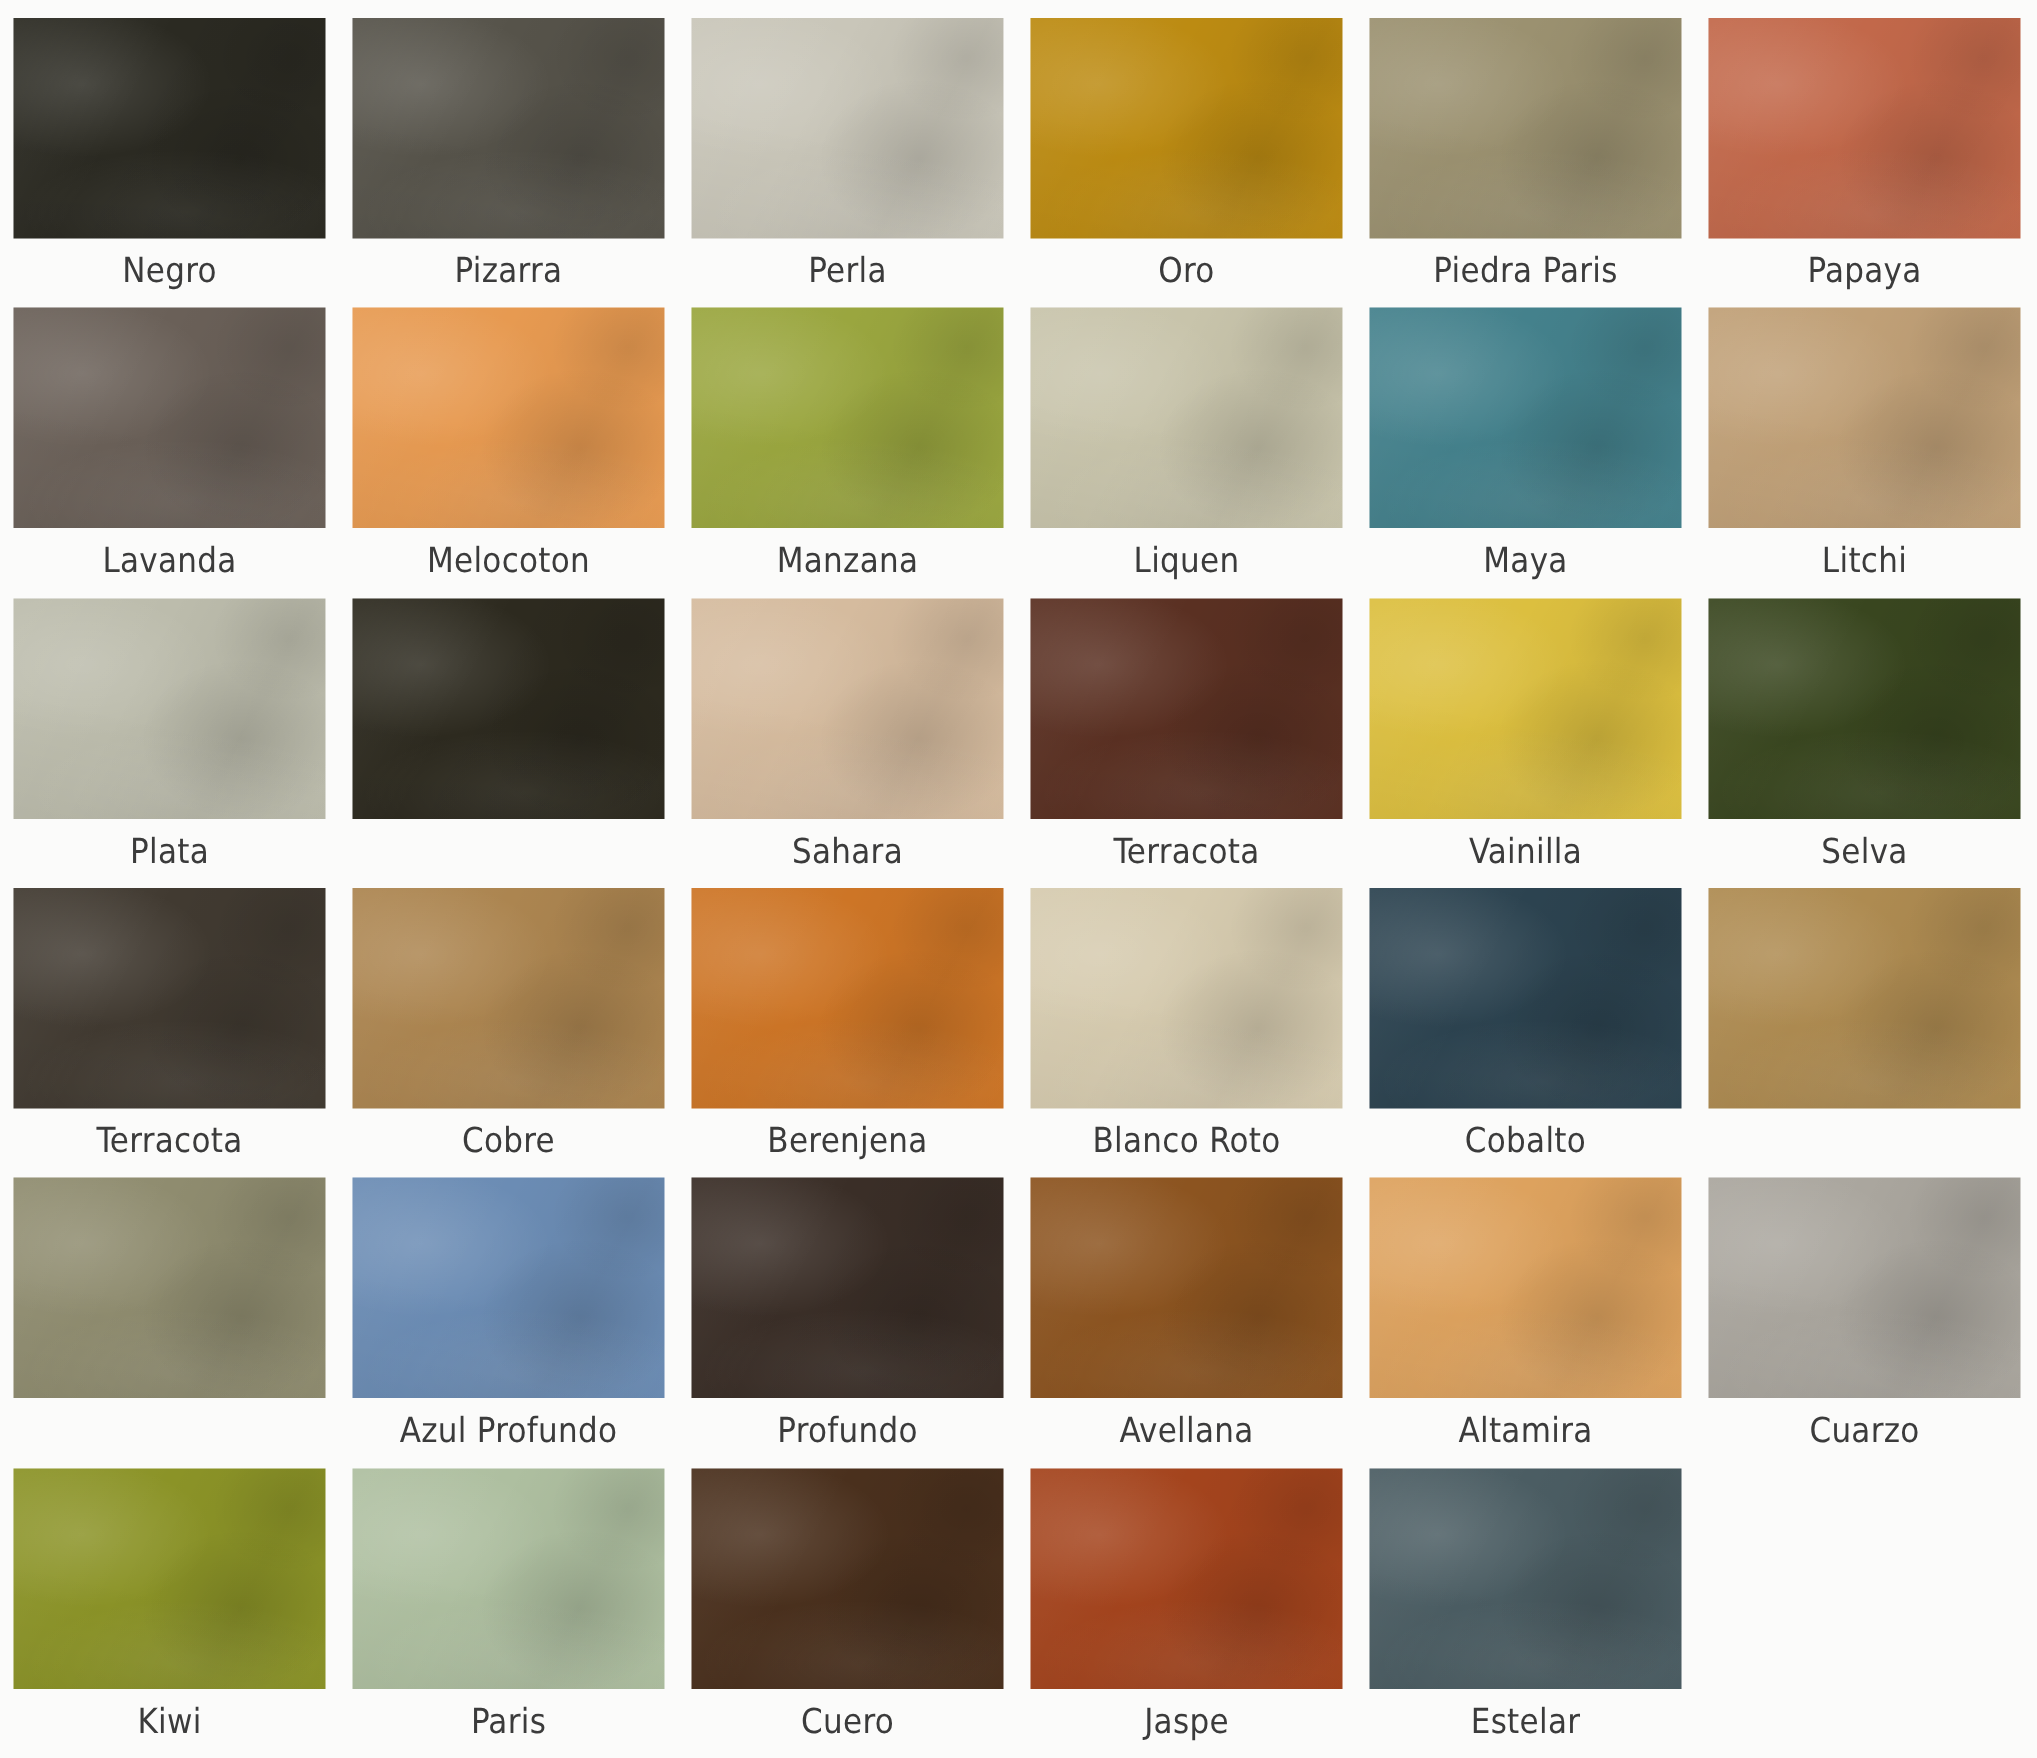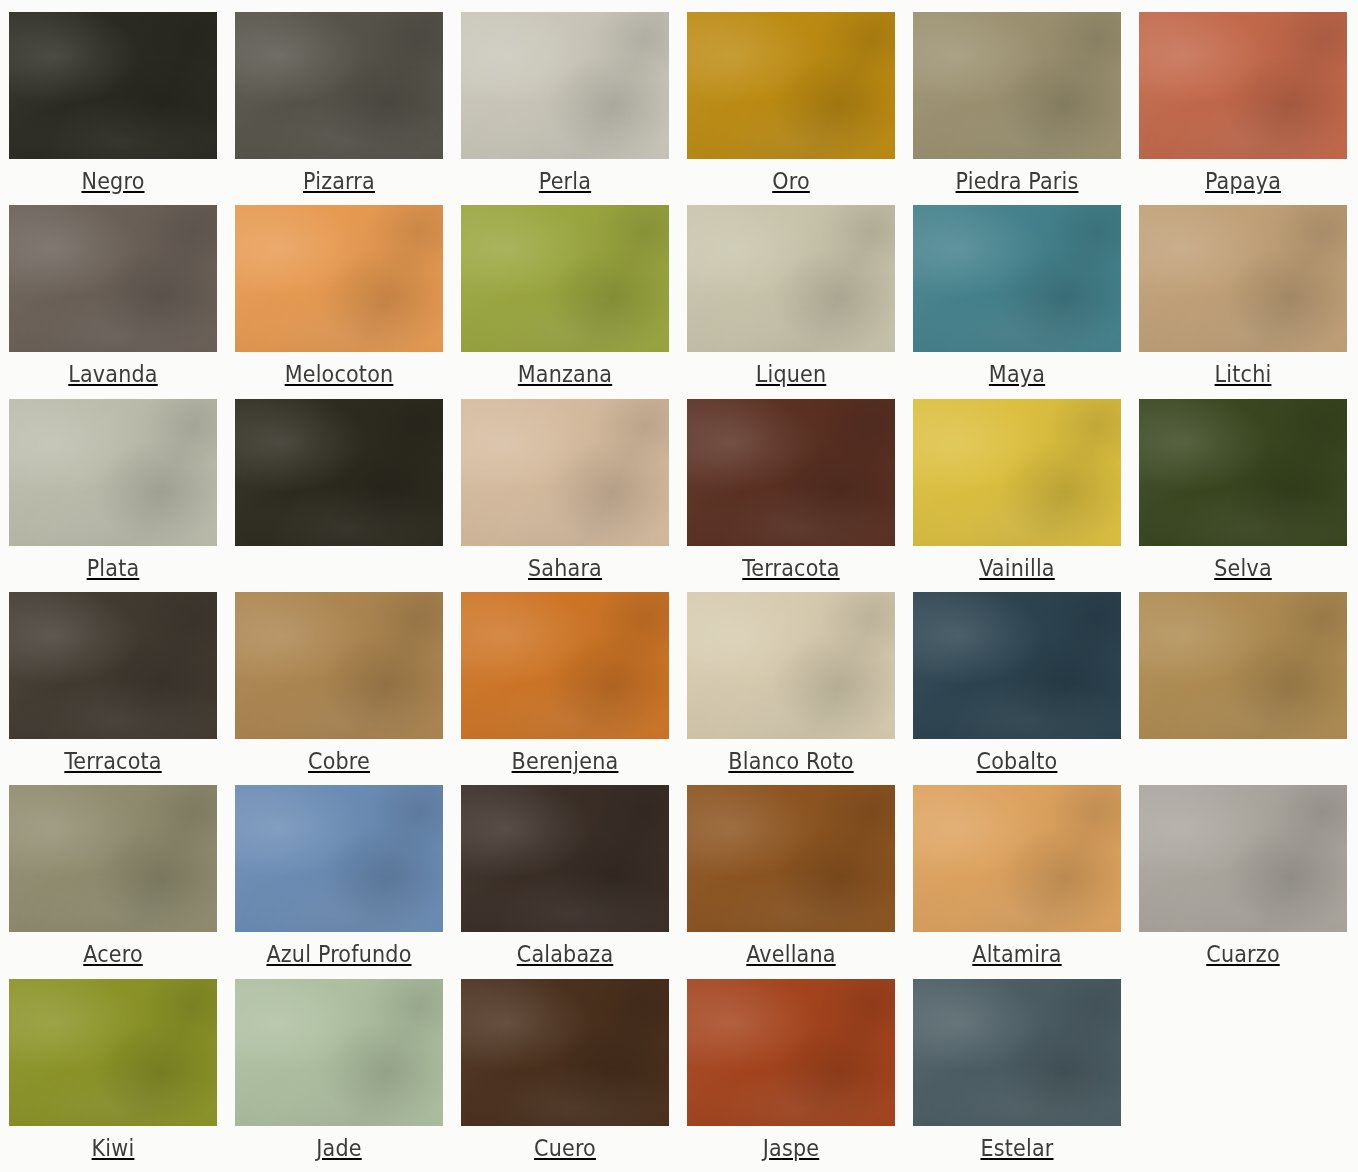--- a/index.html
+++ b/index.html
@@ -14,21 +14,20 @@
   #swatch-grid{
     display:grid;
     grid-template-columns:repeat(6,1fr);
     grid-template-rows:repeat(6,1fr);
     column-gap:18px;
     row-gap:0px;
     padding:12px 11px 0 9px;
     box-sizing:border-box;
     width:1358px;
     height:1172px;
-    text-decoration:underline;
   }
   .swatch-cell{
     display:flex;
     flex-direction:column;
     align-items:stretch;
     min-width:0;
     min-height:0;
   }
   .swatch-chip{
     flex:0 0 147px;
@@ -164,49 +163,48 @@
     </div>
     <div class="swatch-cell">
       <div class="swatch-chip" style="background-color: rgb(44, 67, 80);"></div>
       <div class="swatch-label">Cobalto</div>
     </div>
     <div class="swatch-cell">
       <div class="swatch-chip" style="background-color: rgb(174, 139, 81);"></div>
     </div>
     <div class="swatch-cell">
       <div class="swatch-chip" style="background-color: rgb(143, 140, 111);"></div>
-      <div class="swatch-label">Acero</div>
     </div>
     <div class="swatch-cell">
       <div class="swatch-chip" style="background-color: rgb(107, 140, 180);"></div>
       <div class="swatch-label">Azul Profundo</div>
     </div>
     <div class="swatch-cell">
       <div class="swatch-chip" style="background-color: rgb(58, 46, 39);"></div>
-      <div class="swatch-label">Calabaza</div>
+      <div class="swatch-label">Profundo</div>
     </div>
     <div class="swatch-cell">
       <div class="swatch-chip" style="background-color: rgb(140, 84, 32);"></div>
       <div class="swatch-label">Avellana</div>
     </div>
     <div class="swatch-cell">
       <div class="swatch-chip" style="background-color: rgb(221, 162, 94);"></div>
       <div class="swatch-label">Altamira</div>
     </div>
     <div class="swatch-cell">
       <div class="swatch-chip" style="background-color: rgb(170, 166, 158);"></div>
       <div class="swatch-label">Cuarzo</div>
     </div>
     <div class="swatch-cell">
       <div class="swatch-chip" style="background-color: rgb(139, 147, 39);"></div>
       <div class="swatch-label">Kiwi</div>
     </div>
     <div class="swatch-cell">
       <div class="swatch-chip" style="background-color: rgb(174, 191, 160);"></div>
-      <div class="swatch-label">Jade</div>
+      <div class="swatch-label">Paris</div>
     </div>
     <div class="swatch-cell">
       <div class="swatch-chip" style="background-color: rgb(74, 48, 29);"></div>
       <div class="swatch-label">Cuero</div>
     </div>
     <div class="swatch-cell">
       <div class="swatch-chip" style="background-color: rgb(164, 68, 29);"></div>
       <div class="swatch-label">Jaspe</div>
     </div>
     <div class="swatch-cell">

